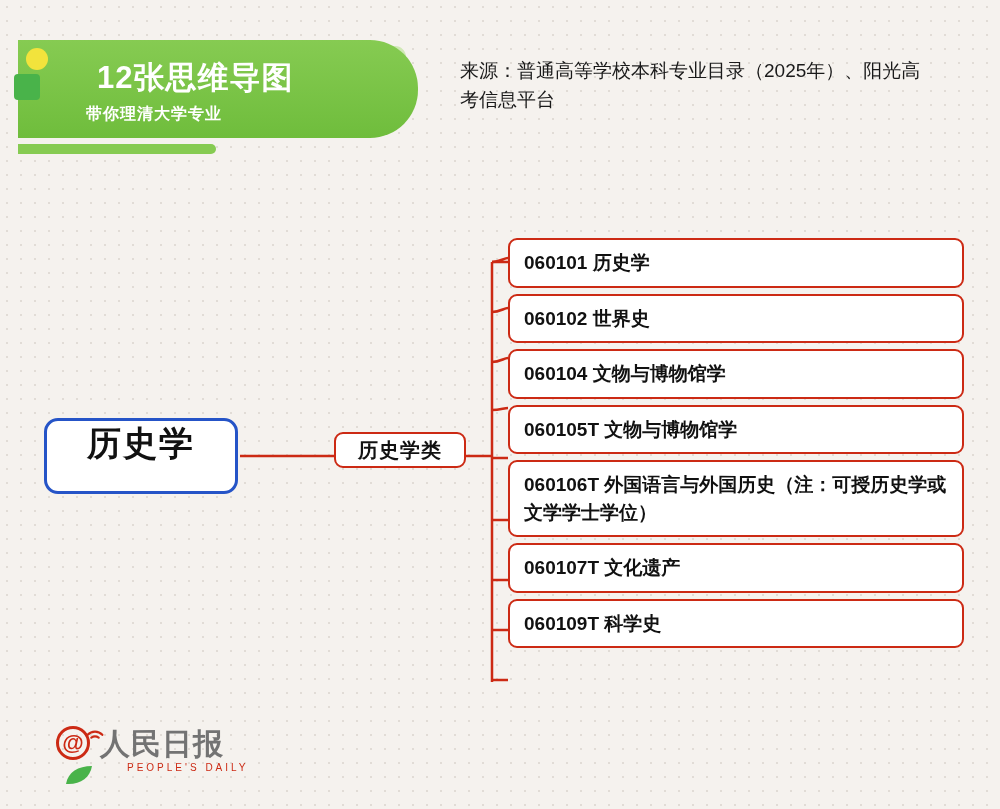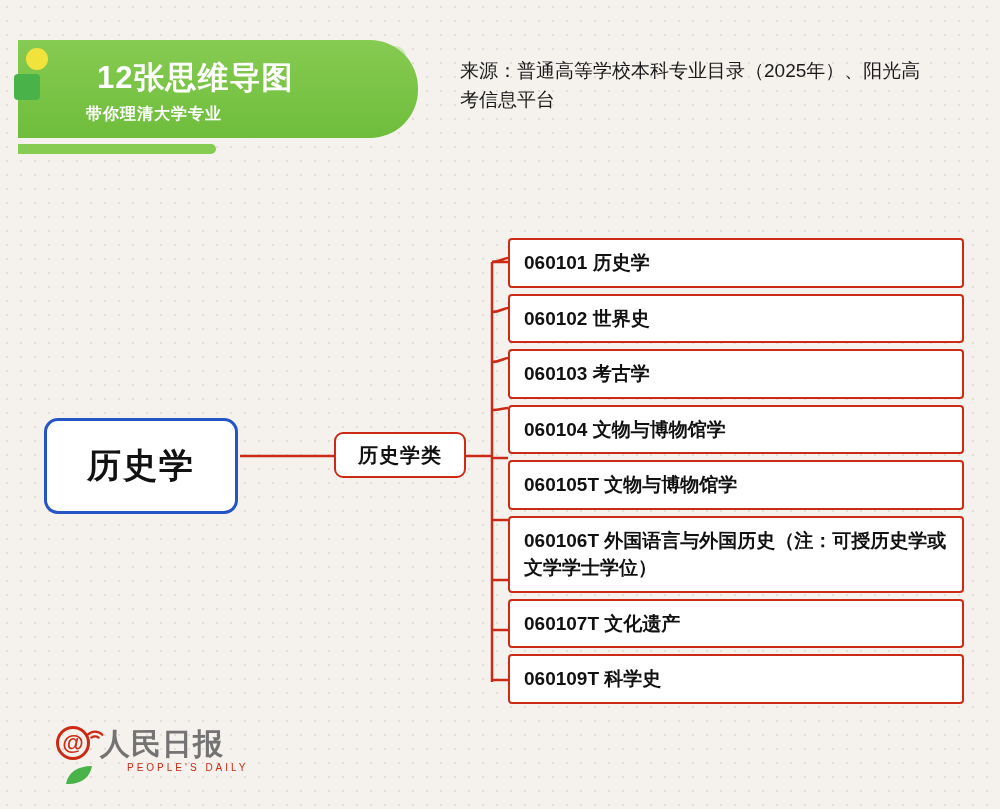--- a/index.html
+++ b/index.html
@@ -97,39 +97,39 @@
     left: 460px; top: 56px;
     width: 470px;
     font-size: 19px;
     color: #1a1a1a;
     line-height: 1.55;
   }
   
   #root-node {
     position: absolute;
     left: 44px; top: 418px;
-    width: 194px; height: 96px;
+    width: 194px; height: 76px;
     border: 3px solid #2554c7;
     border-radius: 14px;
     background: #ffffff;
     display: flex;
-    align-items: center;
+    align-items: flex-start;
     justify-content: center;
     box-sizing: border-box;
   }
   #root-node span {
     font-size: 34px;
     font-weight: bold;
     color: #111111;
     letter-spacing: 2px;
   }
   #cat-node {
     position: absolute;
     left: 334px; top: 432px;
-    width: 132px; height: 46px;
+    width: 132px; height: 36px;
     border: 2px solid #cc2a14;
     border-radius: 9px;
     background: #ffffff;
     display: flex;
     align-items: center;
     justify-content: center;
     box-sizing: border-box;
   }
   #cat-node span {
     font-size: 20px;
@@ -144,21 +144,21 @@
     pointer-events: none;
   }
   #leaf-list {
     position: absolute;
     left: 508px; top: 238px;
     width: 456px;
   }
   .leaf {
     box-sizing: border-box;
     border: 2px solid #cc2a14;
-    border-radius: 4px;
+    border-radius: 9px;
     background: #ffffff;
     margin-bottom: 6px;
     padding: 9px 14px;
     font-size: 19px;
     color: #111111;
     font-weight: bold;
     line-height: 1.45;
     min-height: 44px;
     display: flex;
     align-items: center;
@@ -257,23 +257,20 @@
 </div>
 
 <div id="leaf-list">
   <div class="leaf">
       <span>060101 历史学</span>
     </div>
   <div class="leaf">
       <span>060102 世界史</span>
     </div>
   <div class="leaf">
-      <span>060103 考古学</span>
-    </div>
-  <div class="leaf">
       <span>060104 文物与博物馆学</span>
     </div>
   <div class="leaf">
       <span>060105T 文物与博物馆学</span>
     </div>
   <div class="leaf">
       <span>060106T 外国语言与外国历史（注：可授历史学或文学学士学位）</span>
     </div>
   <div class="leaf">
       <span>060107T 文化遗产</span>

